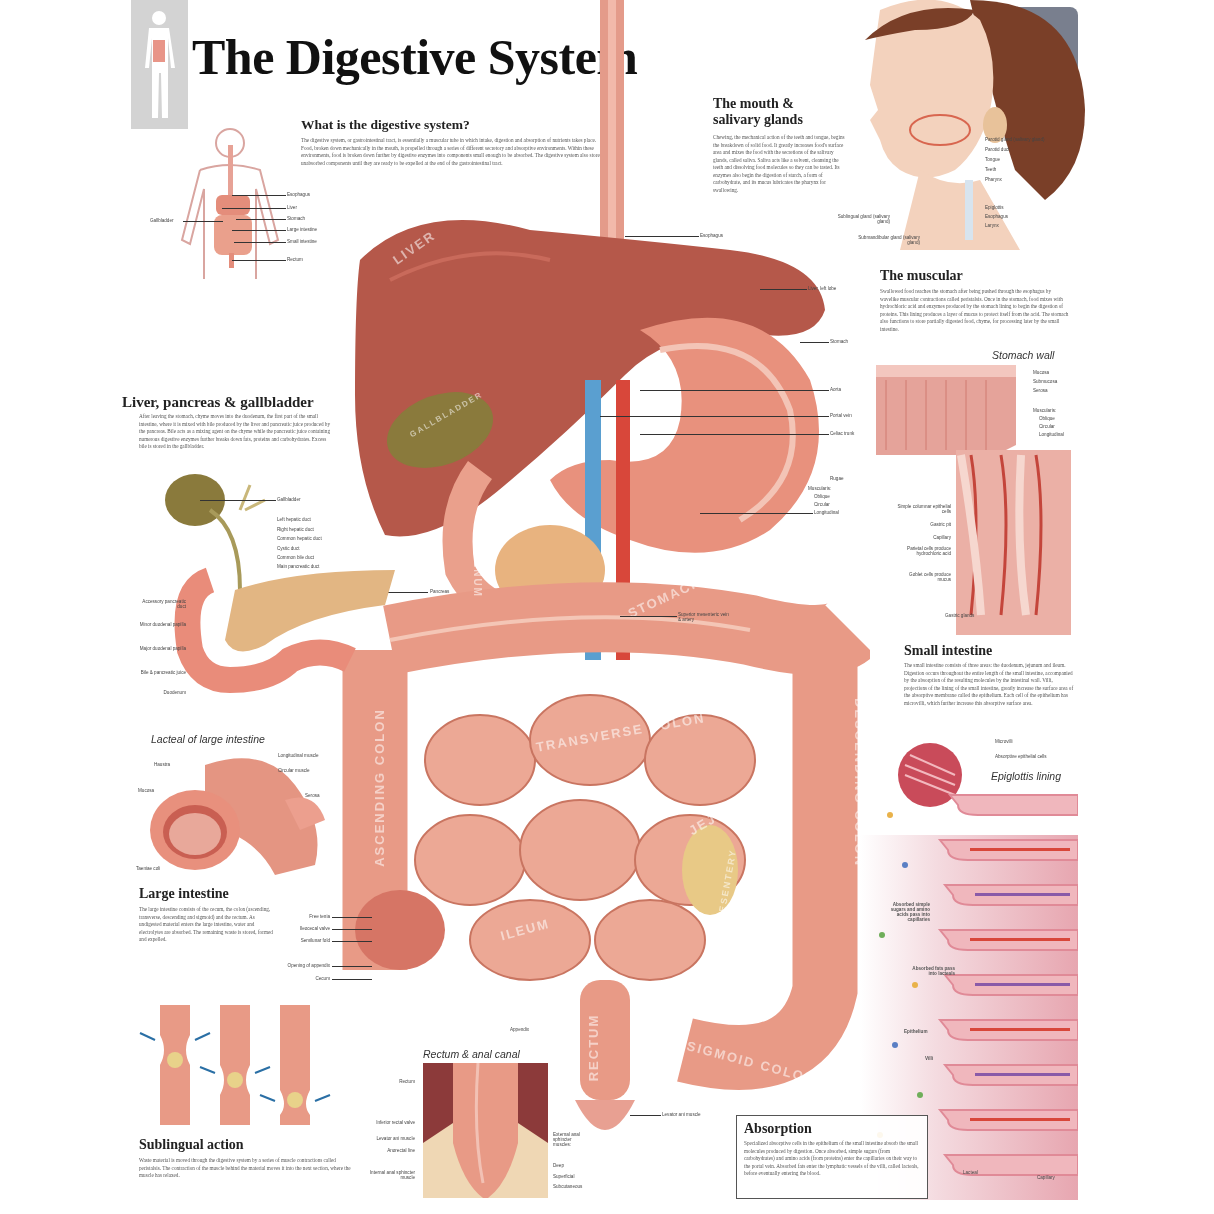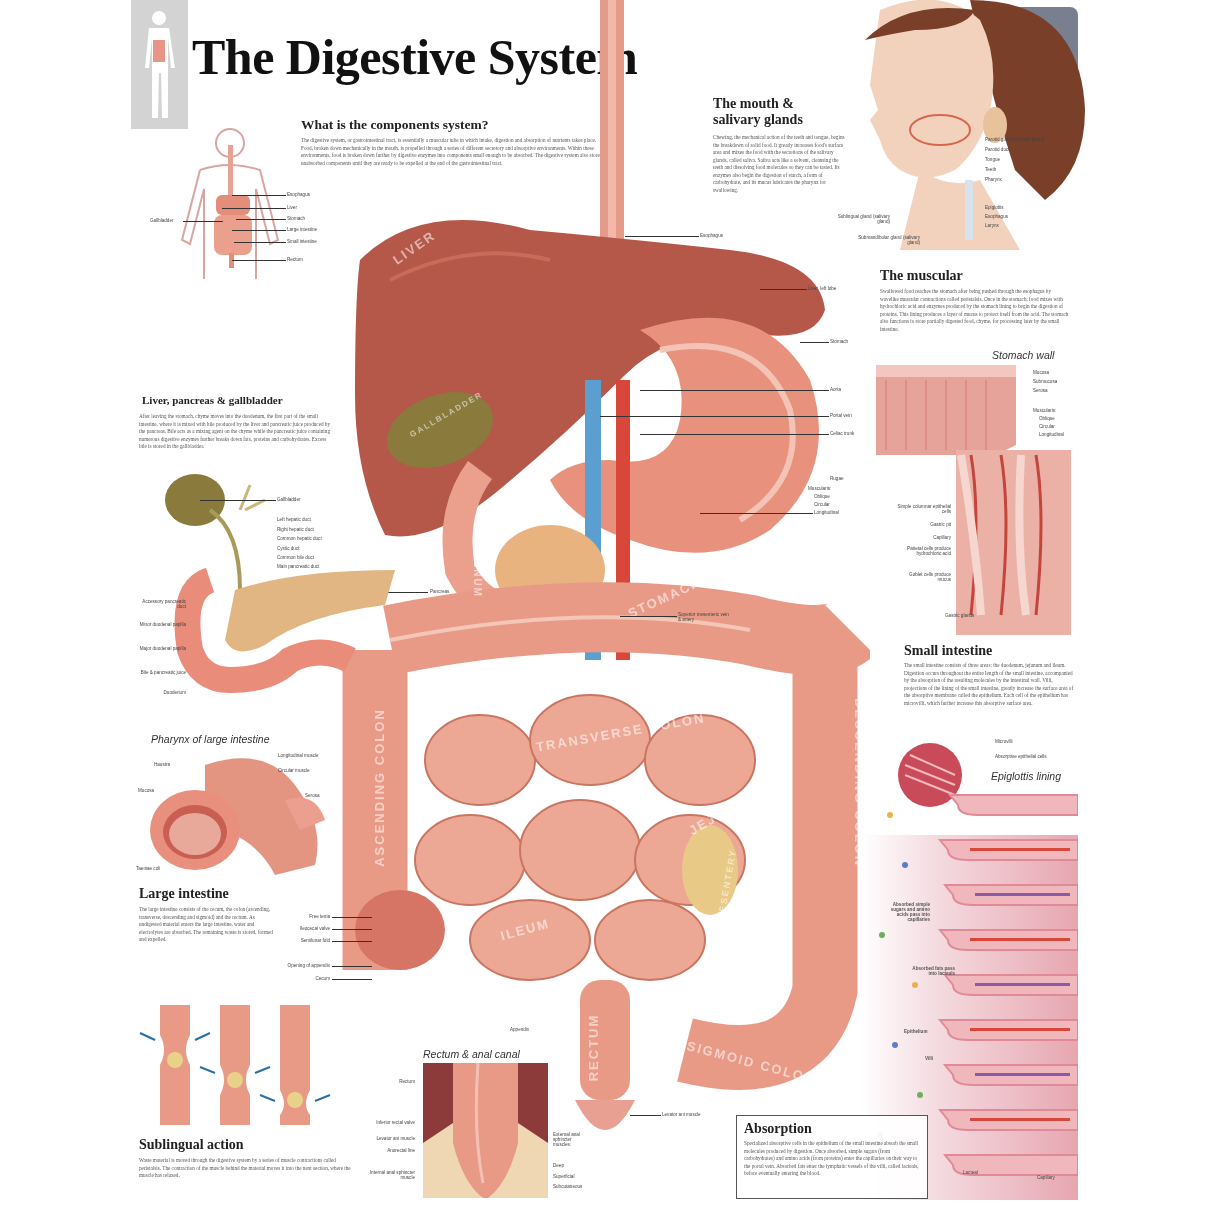--- a/index.html
+++ b/index.html
@@ -59,21 +59,21 @@
 <div class="lead" style="left:236px;top:219px;width:50px;"></div>
 <div class="abs lbl" style="left:287px;top:227px;">Large intestine</div>
 <div class="lead" style="left:232px;top:230px;width:54px;"></div>
 <div class="abs lbl" style="left:287px;top:239px;">Small intestine</div>
 <div class="lead" style="left:234px;top:242px;width:52px;"></div>
 <div class="abs lbl" style="left:287px;top:257px;">Rectum</div>
 <div class="lead" style="left:232px;top:260px;width:54px;"></div>
 <div class="abs lbl" style="left:150px;top:218px;">Gallbladder</div>
 <div class="lead" style="left:183px;top:221px;width:40px;"></div>
 
-<div class="abs h2" style="left:301px;top:117px;font-size:13.5px;">What is the components system?</div>
+<div class="abs h2" style="left:301px;top:117px;font-size:13.5px;">What is the digestive system?</div>
 <div class="abs body" style="left:301px;top:137px;width:305px;">The digestive system, or gastrointestinal tract, is essentially a muscular tube in which intake, digestion and absorption of nutrients takes place. Food, broken down mechanically in the mouth, is propelled through a series of different secretory and absorptive environments. Within these environments, food is broken down further by digestive enzymes into components small enough to be absorbed. The digestive system also stores unabsorbed components until they are ready to be expelled at the end of the gastrointestinal tract.</div>
 
 <div class="abs h2" style="left:713px;top:96px;font-size:14px;">
   <div>The mouth &amp;</div>
   <div>salivary glands</div>
 </div>
 <div class="abs body" style="left:713px;top:134px;width:132px;">Chewing, the mechanical action of the teeth and tongue, begins the breakdown of solid food. It greatly increases food's surface area and mixes the food with the secretions of the salivary glands, called saliva. Saliva acts like a solvent, cleansing the teeth and dissolving food molecules so they can be tasted. Its enzymes also begin the digestion of starch, a form of carbohydrate, and its mucus lubricates the pharynx for swallowing.</div>
 
 <div class="abs" style="left:860px;top:0;width:230px;height:250px;">
   <svg width="230" height="250">
@@ -210,21 +210,21 @@
 <div class="abs lbl" style="left:1039px;top:416px;">Oblique</div>
 <div class="abs lbl" style="left:1039px;top:424px;">Circular</div>
 <div class="abs lbl" style="left:1039px;top:432px;">Longitudinal</div>
 <div class="abs lbl r" style="left:895px;top:504px;width:56px;white-space:normal;">Simple columnar epithelial cells</div>
 <div class="abs lbl r" style="left:895px;top:522px;width:56px;">Gastric pit</div>
 <div class="abs lbl r" style="left:895px;top:535px;width:56px;">Capillary</div>
 <div class="abs lbl r" style="left:890px;top:546px;width:61px;white-space:normal;">Parietal cells produce hydrochloric acid</div>
 <div class="abs lbl r" style="left:895px;top:572px;width:56px;white-space:normal;">Goblet cells produce mucus</div>
 <div class="abs lbl" style="left:945px;top:613px;">Gastric glands</div>
 
-<div class="abs h2" style="left:142px;top:394px;font-size:11px;">Liver, pancreas &amp; gallbladder</div>
+<div class="abs h2" style="left:122px;top:394px;font-size:15px;">Liver, pancreas &amp; gallbladder</div>
 <div class="abs body" style="left:139px;top:413px;width:195px;">After leaving the stomach, chyme moves into the duodenum, the first part of the small intestine, where it is mixed with bile produced by the liver and pancreatic juice produced by the pancreas. Bile acts as a mixing agent on the chyme while the pancreatic juice containing numerous digestive enzymes further breaks down fats, proteins and carbohydrates. Excess bile is stored in the gallbladder.</div>
 
 <div class="abs" style="left:150px;top:470px;width:260px;height:230px;">
   <svg width="260" height="230">
     <ellipse cx="45" cy="30" rx="30" ry="26" fill="#8a7a3c"></ellipse>
     <path d="M60 40 q30 20 30 80" stroke="#a89a5a" stroke-width="4" fill="none"></path>
     <path d="M90 40 l10-25 M95 40 l20-10" stroke="#c9b77a" stroke-width="3" fill="none"></path>
     <path d="M85 120 q60-20 160-20 l-10 35 q-80 10-120 40 q-30 15-40-5z" fill="#e2b683"></path>
     <path d="M60 110 q-30 10-20 70 q10 30 40 30 q40 0 60-20 q30-15 60 0" stroke="#e98c7a" stroke-width="26" fill="none"></path>
   </svg>
@@ -236,21 +236,21 @@
 <div class="abs lbl" style="left:277px;top:536px;">Common hepatic duct</div>
 <div class="abs lbl" style="left:277px;top:546px;">Cystic duct</div>
 <div class="abs lbl" style="left:277px;top:555px;">Common bile duct</div>
 <div class="abs lbl" style="left:277px;top:564px;">Main pancreatic duct</div>
 <div class="abs lbl r" style="left:138px;top:599px;width:48px;white-space:normal;">Accessory pancreatic duct</div>
 <div class="abs lbl r" style="left:138px;top:622px;width:48px;white-space:normal;">Minor duodenal papilla</div>
 <div class="abs lbl r" style="left:138px;top:646px;width:48px;white-space:normal;">Major duodenal papilla</div>
 <div class="abs lbl r" style="left:138px;top:670px;width:48px;white-space:normal;">Bile &amp; pancreatic juice</div>
 <div class="abs lbl r" style="left:138px;top:690px;width:48px;">Duodenum</div>
 
-<div class="abs sub" style="left:151px;top:733px;">Pharynx of large intestine</div>
+<div class="abs sub" style="left:151px;top:733px;">Lacteal of large intestine</div>
 <div class="abs" style="left:145px;top:750px;width:190px;height:130px;">
   <svg width="190" height="130">
     <path d="M60 15 q60-20 90 20 q30 40 20 80 l-40 10 q-20-40-70-50z" fill="#e49582"></path>
     <ellipse cx="50" cy="80" rx="45" ry="40" fill="#e8907d"></ellipse>
     <ellipse cx="50" cy="82" rx="32" ry="27" fill="#c95f52"></ellipse>
     <ellipse cx="50" cy="84" rx="26" ry="21" fill="#e8a89a"></ellipse>
     <path d="M140 50 q30-10 40 20 l-25 10z" fill="#ec9f8e"></path>
   </svg>
 </div>
 <div class="abs lbl" style="left:154px;top:762px;">Haustra</div>

